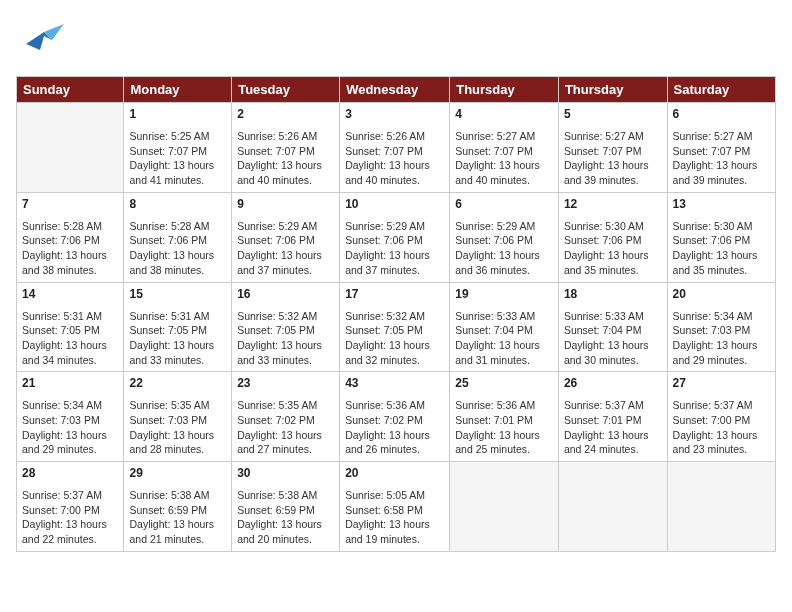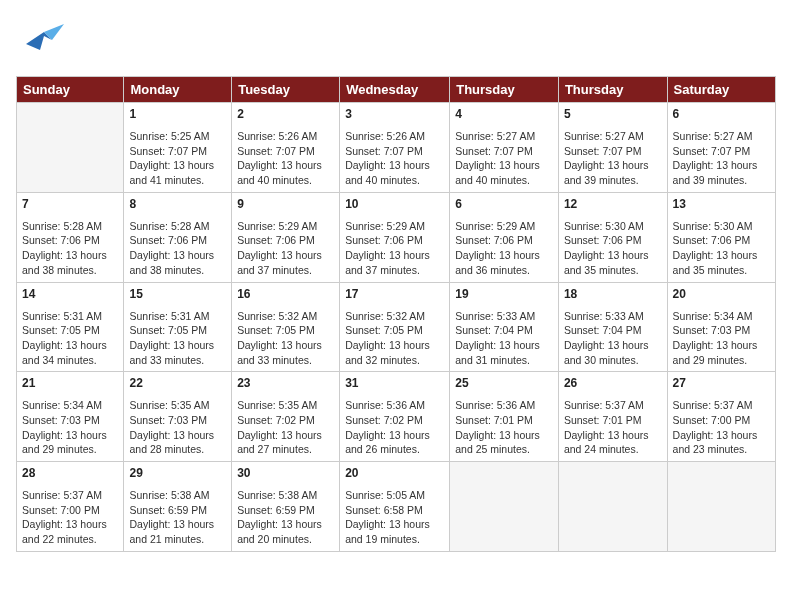--- a/index.html
+++ b/index.html
@@ -271,21 +271,21 @@
 and 28 minutes.</div>
         </td>
         <td>
           <span class="day-num">23</span>
           <div class="day-info" style="white-space: pre-line;">Sunrise: 5:35 AM
 Sunset: 7:02 PM
 Daylight: 13 hours
 and 27 minutes.</div>
         </td>
         <td>
-          <span class="day-num">31</span>
+          <span class="day-num">43</span>
           <div class="day-info" style="white-space: pre-line;">Sunrise: 5:36 AM
 Sunset: 7:02 PM
 Daylight: 13 hours
 and 26 minutes.</div>
         </td>
         <td>
           <span class="day-num">25</span>
           <div class="day-info" style="white-space: pre-line;">Sunrise: 5:36 AM
 Sunset: 7:01 PM
 Daylight: 13 hours

